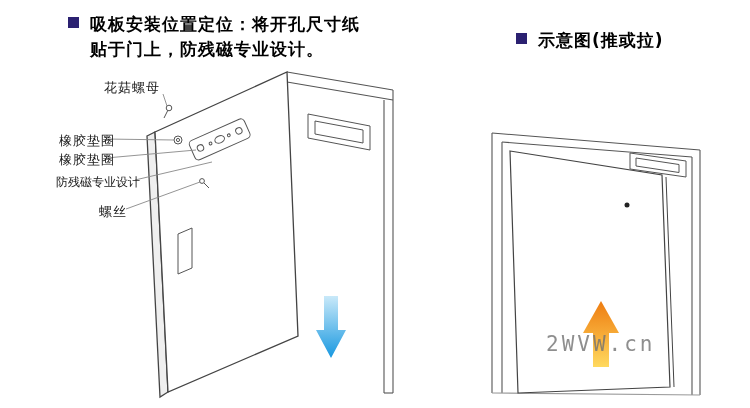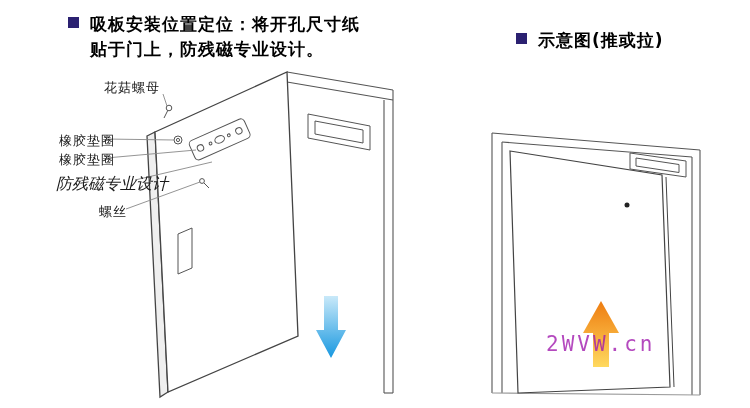--- a/index.html
+++ b/index.html
@@ -5,24 +5,24 @@
   html,body{margin:0;padding:0;background:#ffffff;}
   .canvas{
     position:relative;width:721px;height:408px;background:#ffffff;overflow:hidden;
     font-family:"DejaVu Sans","Liberation Sans",sans-serif;color:#000;
   }
   .hdr{position:absolute;display:flex;align-items:flex-start;gap:11px;}
   .bullet-svg{flex:0 0 auto;margin-top:5px;}
   .title{font-weight:700;font-size:17px;line-height:25px;letter-spacing:1px;color:#000;}
   .title .line{display:block;white-space:nowrap;}
   .callout{position:absolute;font-size:13px;color:#1a1a1a;white-space:nowrap;letter-spacing:1px;}
-  .callout.small{font-size:16px;letter-spacing:0;font-style:italic;}
+  .callout.small{font-size:12px;letter-spacing:0;}
   .diagram{position:absolute;}
   .watermark{
-    position:absolute;font-size:21px;color:#a21caf;opacity:.8;letter-spacing:3px;
+    position:absolute;font-size:21px;color:#737373;opacity:.8;letter-spacing:3px;
     font-family:"DejaVu Sans Mono","Liberation Mono",monospace;white-space:nowrap;
   }
   svg{display:block;}
 </style>
 </head>
 <body>
 
 <div class="canvas">
 
   <div class="hdr" style="left:68px;top:12px;">

